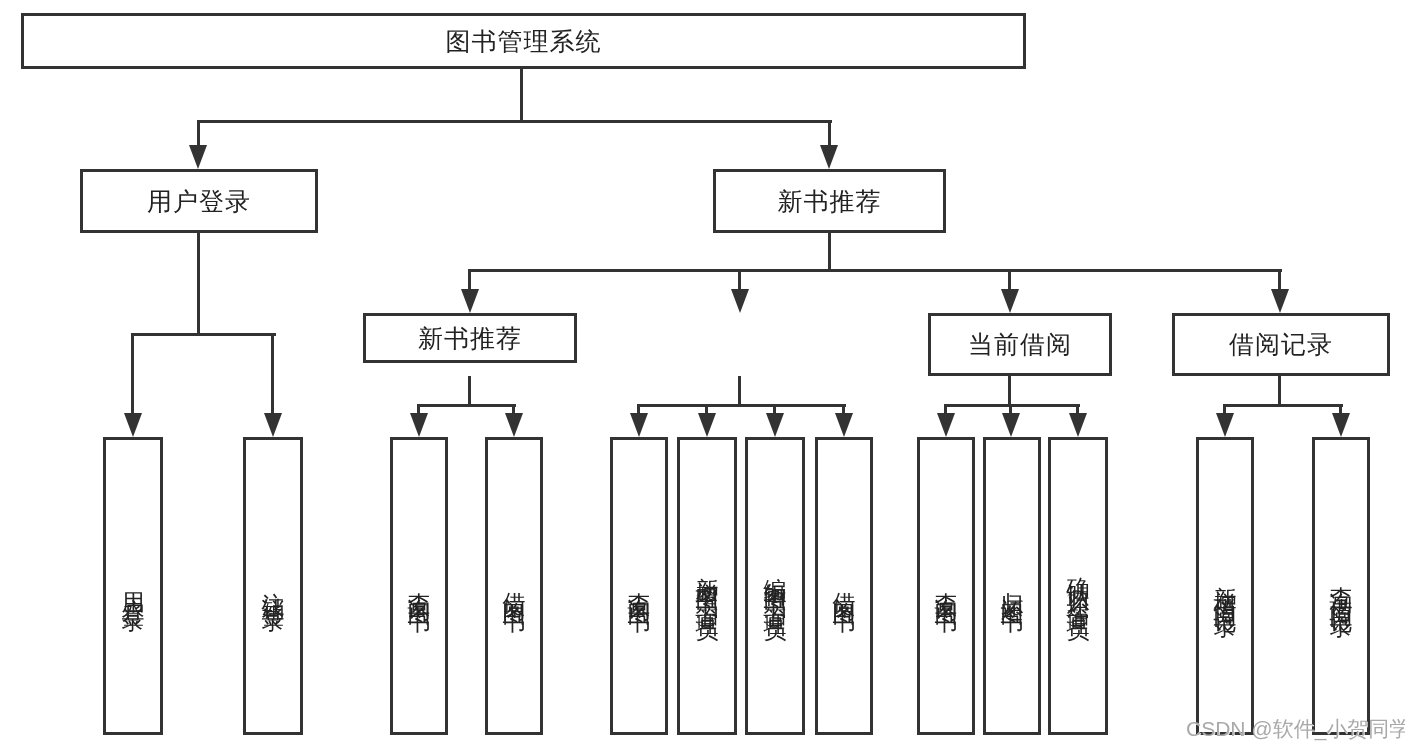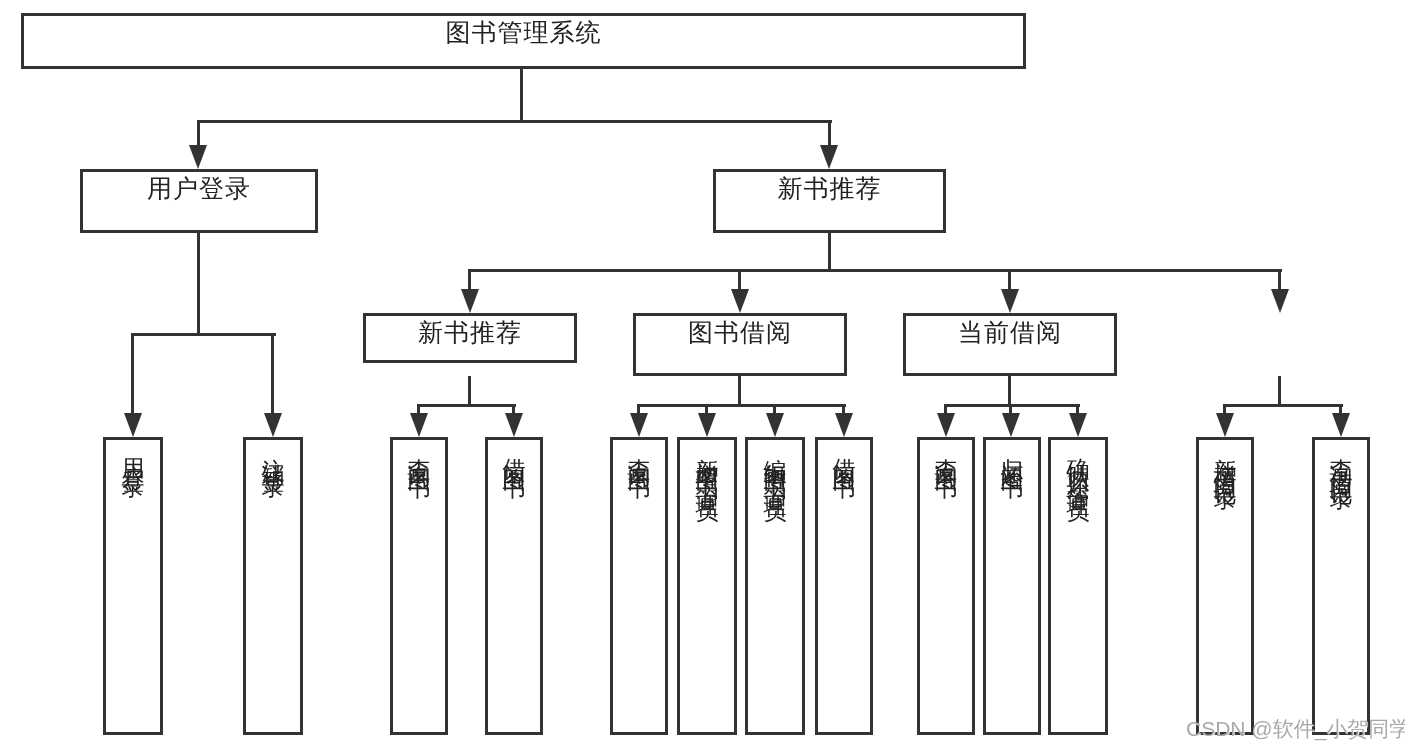--- a/index.html
+++ b/index.html
@@ -3,21 +3,21 @@
 <meta charset="utf-8">
 <style>
   html,body { margin:0; padding:0; background:#ffffff; }
   .stage {
     position:relative; width:1405px; height:747px; background:#ffffff;
     font-family:"Liberation Sans","DejaVu Sans",sans-serif; overflow:hidden;
   }
   .box {
     position:absolute; box-sizing:border-box;
     border:3px solid #333333; background:#ffffff;
-    display:flex; align-items:flex-start; justify-content:center;
+    display:flex; align-items:center; justify-content:center;
   }
   .hl { font-size:25px; color:#222222; letter-spacing:1px; white-space:nowrap; }
   .vl {
     writing-mode:vertical-rl; text-orientation:mixed;
     font-size:23px; letter-spacing:6px; line-height:1; color:#222222;
   }
   .line { position:absolute; background:#333333; }
   .tri {
     position:absolute; width:0; height:0;
     border-left:9px solid transparent; border-right:9px solid transparent;
@@ -66,25 +66,25 @@
   <div class="line" style="left:1008px;top:271px;width:3px;height:19px"></div>
   <div class="line" style="left:1278px;top:271px;width:3px;height:19px"></div>
   <div class="tri" style="left:461px;top:289px"></div>
   <div class="tri" style="left:731px;top:289px"></div>
   <div class="tri" style="left:1001px;top:289px"></div>
   <div class="tri" style="left:1271px;top:289px"></div>
 
   <div class="box" style="left:363px;top:313px;width:214px;height:50px">
     <span class="hl">新书推荐</span>
   </div>
-  <div class="box" style="left:633px;top:313px;width:214px;height:63px">
-    <span class="hl">图书借阅</span>
+  <div class="box" style="left:928px;top:313px;width:184px;height:63px">
+    <span class="hl">当前借阅</span>
   </div>
-  <div class="box" style="left:903px;top:313px;width:214px;height:63px">
-    <span class="hl">当前借阅</span>
+  <div class="box" style="left:1172px;top:313px;width:218px;height:63px">
+    <span class="hl">借阅记录</span>
   </div>
 
   <div class="line" style="left:468px;top:376px;width:3px;height:31px"></div>
   <div class="line" style="left:417px;top:404px;width:99px;height:3px"></div>
   <div class="line" style="left:417px;top:406px;width:3px;height:8px"></div>
   <div class="line" style="left:512px;top:406px;width:3px;height:8px"></div>
   <div class="tri" style="left:410px;top:413px"></div>
   <div class="tri" style="left:505px;top:413px"></div>
 
   <div class="line" style="left:738px;top:376px;width:3px;height:31px"></div>

